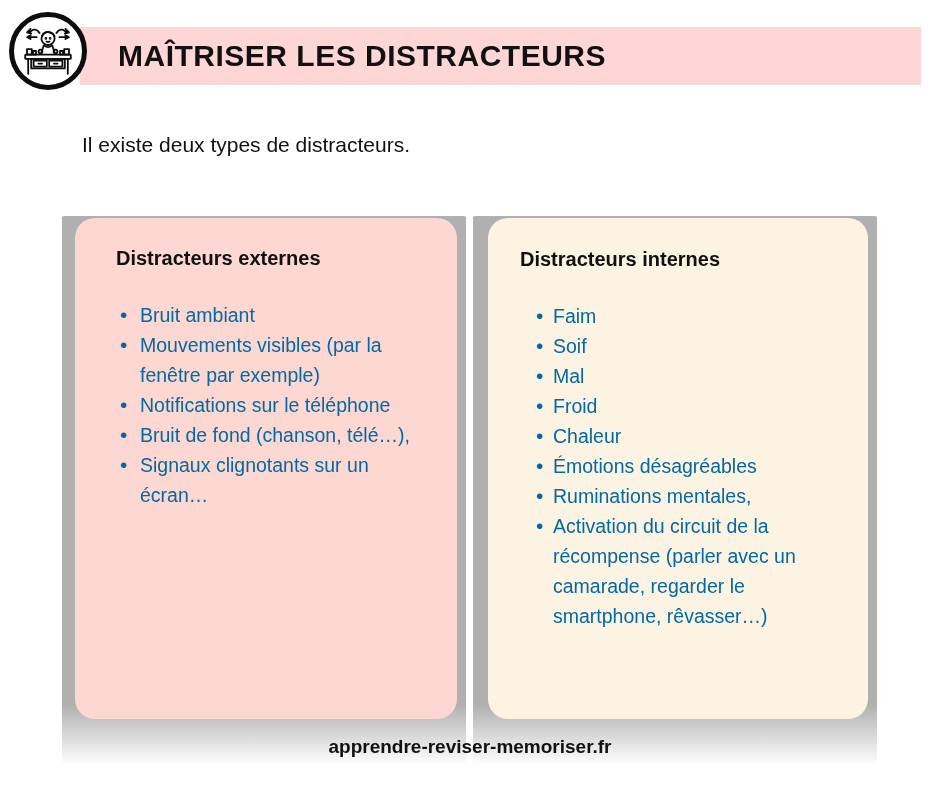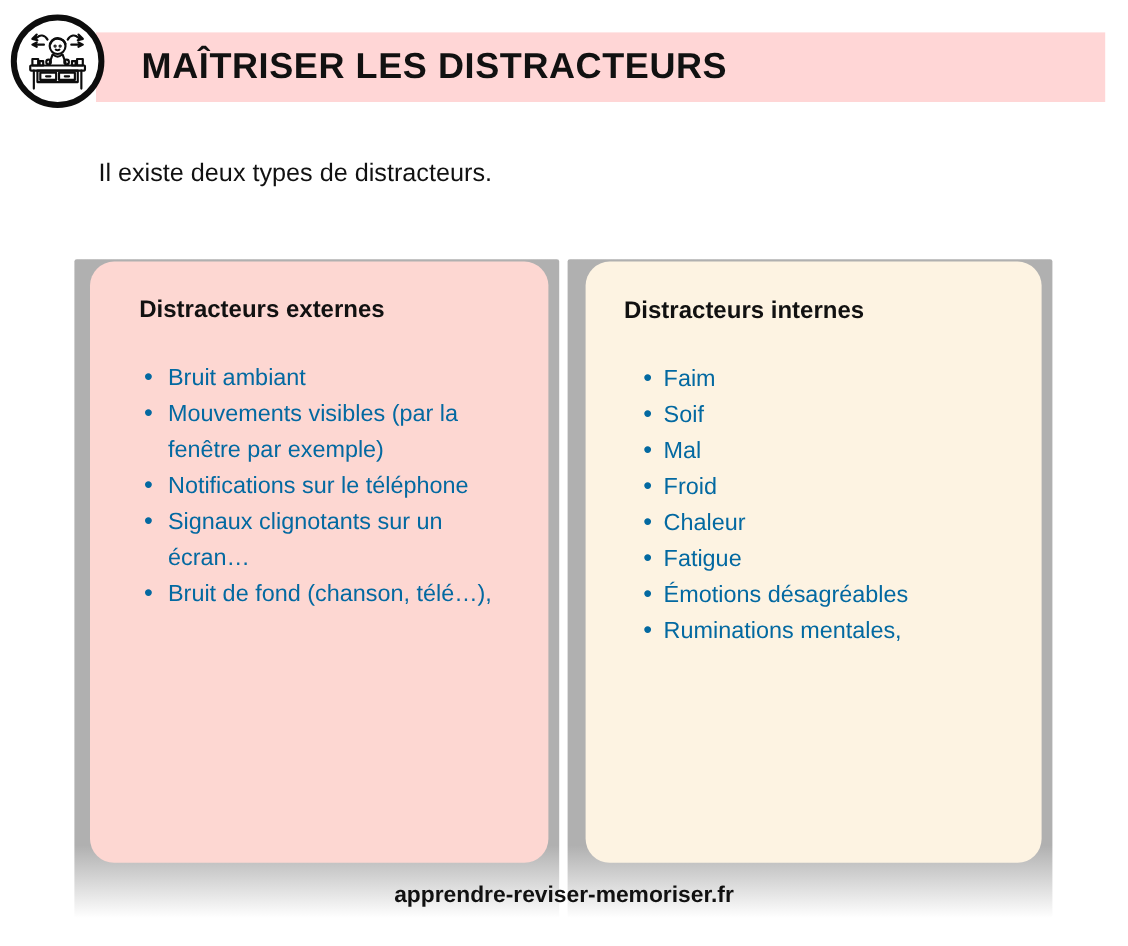--- a/index.html
+++ b/index.html
@@ -163,34 +163,34 @@
 
   <div class="shadow-panel shadow-left"></div>
   <div class="shadow-panel shadow-right"></div>
 
   <div class="card card-external">
     <h2>Distracteurs externes</h2>
     <ul>
       <li>Bruit ambiant</li>
       <li>Mouvements visibles (par la fenêtre par exemple)</li>
       <li>Notifications sur le téléphone</li>
+      <li>Bruit de fond (chanson, télé…),</li>
       <li>Signaux clignotants sur un écran…</li>
-      <li>Bruit de fond (chanson, télé…),</li>
     </ul>
   </div>
 
   <div class="card card-internal">
     <h2>Distracteurs internes</h2>
     <ul>
       <li>Faim</li>
       <li>Soif</li>
       <li>Mal</li>
       <li>Froid</li>
       <li>Chaleur</li>
-      <li>Fatigue</li>
       <li>Émotions désagréables</li>
       <li>Ruminations mentales,</li>
+      <li>Activation du circuit de la récompense (parler avec un camarade, regarder le smartphone, rêvasser…)</li>
     </ul>
   </div>
 
   <div class="footer">apprendre-reviser-memoriser.fr</div>
 
 </div>
 
 </body></html>

